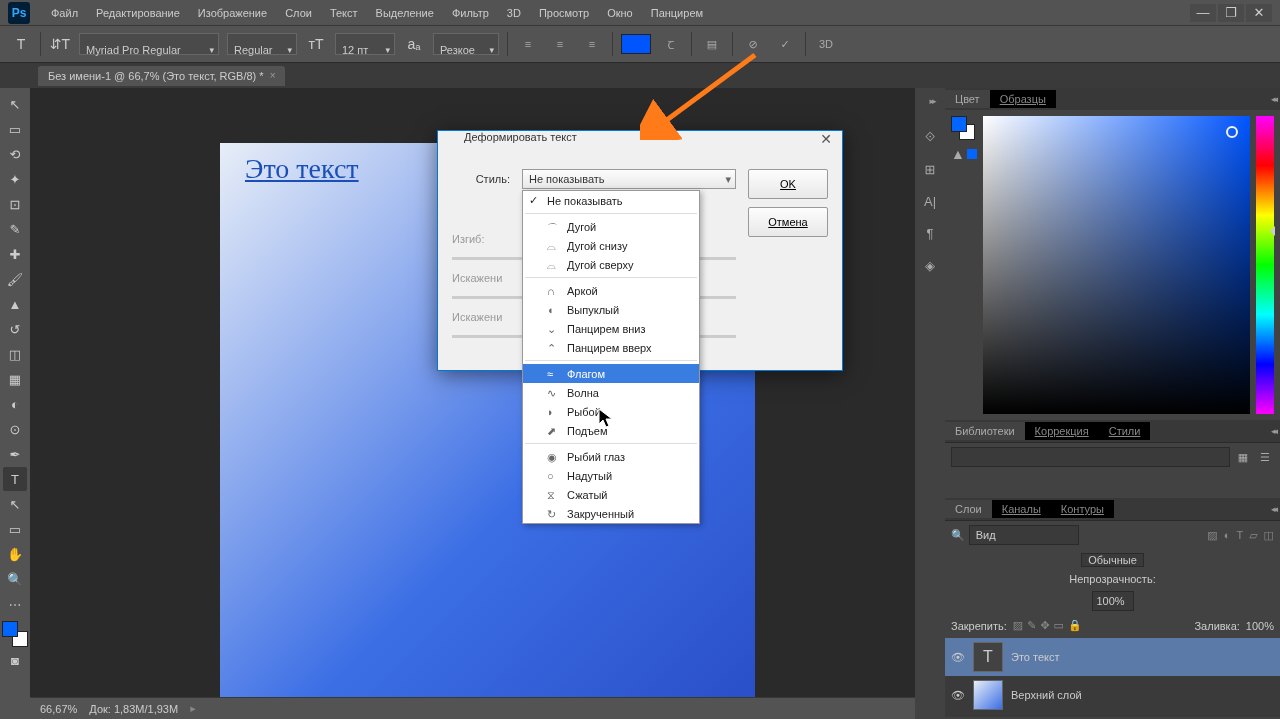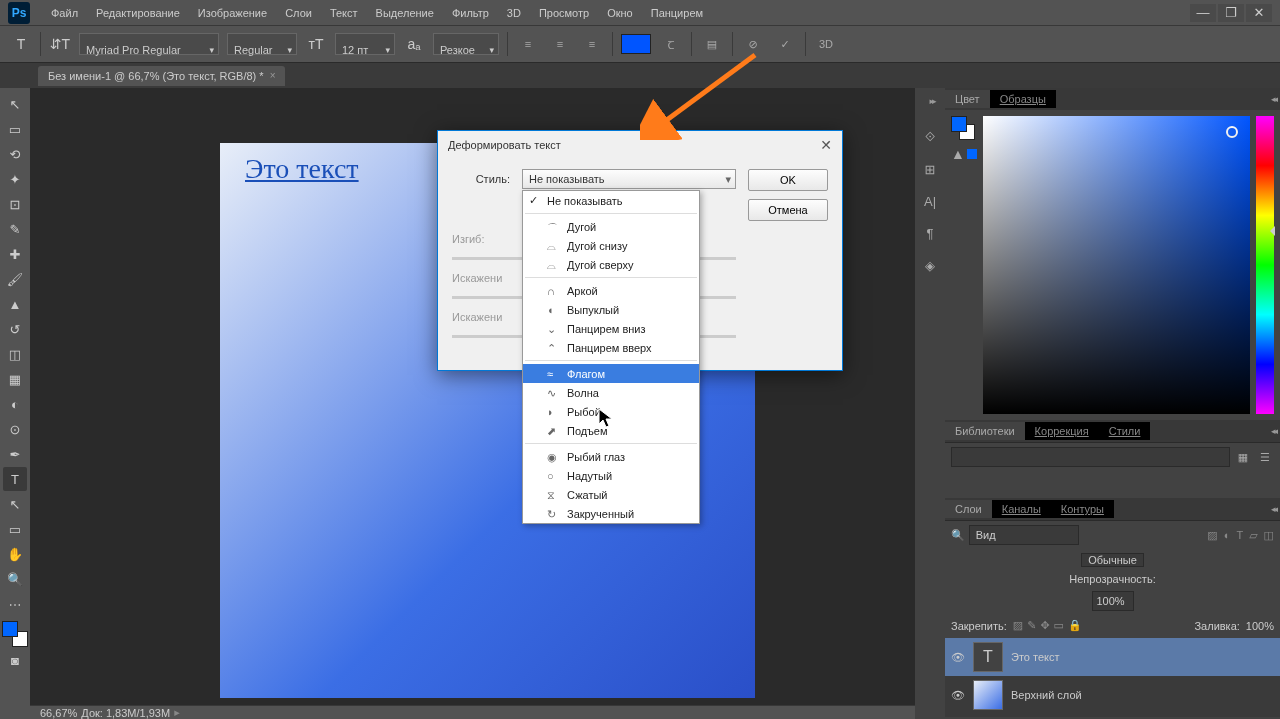--- a/index.html
+++ b/index.html
@@ -76,40 +76,40 @@
 .layerspanel .locks { display:flex; gap:4px; color:#888;}
 .layerlist { flex:1; background:#3a3a3a; margin:2px 0;}
 .layer { display:flex; align-items:center; height:38px; padding:0 6px; gap:8px; color:#ccc;}
 .layer.sel { background:#5b7aa8;}
 .layer .eye { width:14px; color:#ccc;}
 .layer .thumb { width:30px; height:30px; border:1px solid #666; display:flex; align-items:center; justify-content:center;}
 .layer .thumb.text { background:#424242; color:#ccc; font-size:16px;}
 .layer .thumb.img { background: linear-gradient(135deg,#e8eef8,#3b6ee5);}
 
 
-.statusbar { position:absolute; bottom:0; left:30px; right:365px; height:14px; background:#535353; border-top:1px solid #383838; display:flex; align-items:center; padding:0 10px; gap:4px; color:#ccc;}
+.statusbar { position:absolute; bottom:0; left:30px; right:365px; height:22px; background:#535353; border-top:1px solid #383838; display:flex; align-items:center; padding:0 10px; gap:12px; color:#ccc;}
 
 
 .dialog { position:absolute; left:437px; top:130px; width:406px; background:#f0f0f0; border:1px solid #0078d7; box-shadow:0 4px 20px rgba(0,0,0,0.5);}
-.dialog .titlebar { height:28px; display:flex; align-items:center; padding:0 10px; color:#333;}
+.dialog .titlebar { height:28px; display:flex; align-items:flex-start; padding:0 10px; color:#333;margin-left:16px;}
 .dialog .titlebar .close { margin-left:auto; font-size:14px; color:#555;}
 .dialog .body { display:flex; padding:10px 14px 20px 14px; gap:12px;}
 .dialog .leftcol { flex:1;}
 .dialog .row { display:flex; align-items:center; gap:12px; margin-bottom:16px; color:#333;}
 .dialog .label { text-align:right; width:58px;}
 .dialog .styleSel { flex:1; background: linear-gradient(#fdfdfd,#e8e8e8); border:1px solid #999; height:20px; padding:0 6px; display:flex; align-items:center; position:relative;}
 .dialog .styleSel::after { content:'▾'; position:absolute; right:4px; color:#666;}
 .dialog .radios { display:flex; gap:14px; color:#999;}
 .dialog .radios label { display:flex; align-items:center; gap:4px;}
 .dialog .slider-row { display:flex; align-items:center; gap:8px; color:#999; margin-bottom:12px;}
 .dialog .slider-row .lbl { width:130px;}
 .dialog .slider-row .track { flex:1; height:3px; background:#ccc; position:relative;}
 .dialog .slider-row .pct { width:12px;}
 .dialog .buttons { display:flex; flex-direction:column; gap:8px;}
-.dialog .buttons button { width:80px; height:22px; background:linear-gradient(#fdfdfd,#e8e8e8); border:1px solid #999; border-radius:2px;}
+.dialog .buttons button { width:80px; height:30px; background:linear-gradient(#fdfdfd,#e8e8e8); border:1px solid #999; border-radius:2px;text-decoration:underline;}
 
 
 .dropdown { position:absolute; left:522px; top:190px; width:178px; background:#fff; border:1px solid #999; box-shadow:2px 2px 6px rgba(0,0,0,0.3);}
 .dropdown .item { display:flex; align-items:center; height:19px; padding:0 8px 0 24px; gap:6px; color:#222; position:relative;}
 .dropdown .item.check::before { content:'✓'; position:absolute; left:6px;}
 .dropdown .item:hover, .dropdown .item.hover { background:#3a7de0; color:#fff;}
 .dropdown .sep { height:1px; background:#ddd; margin:3px 2px;}
 .dropdown .item .ic { width:14px; height:12px; display:inline-block; color:#666;}
 
 

